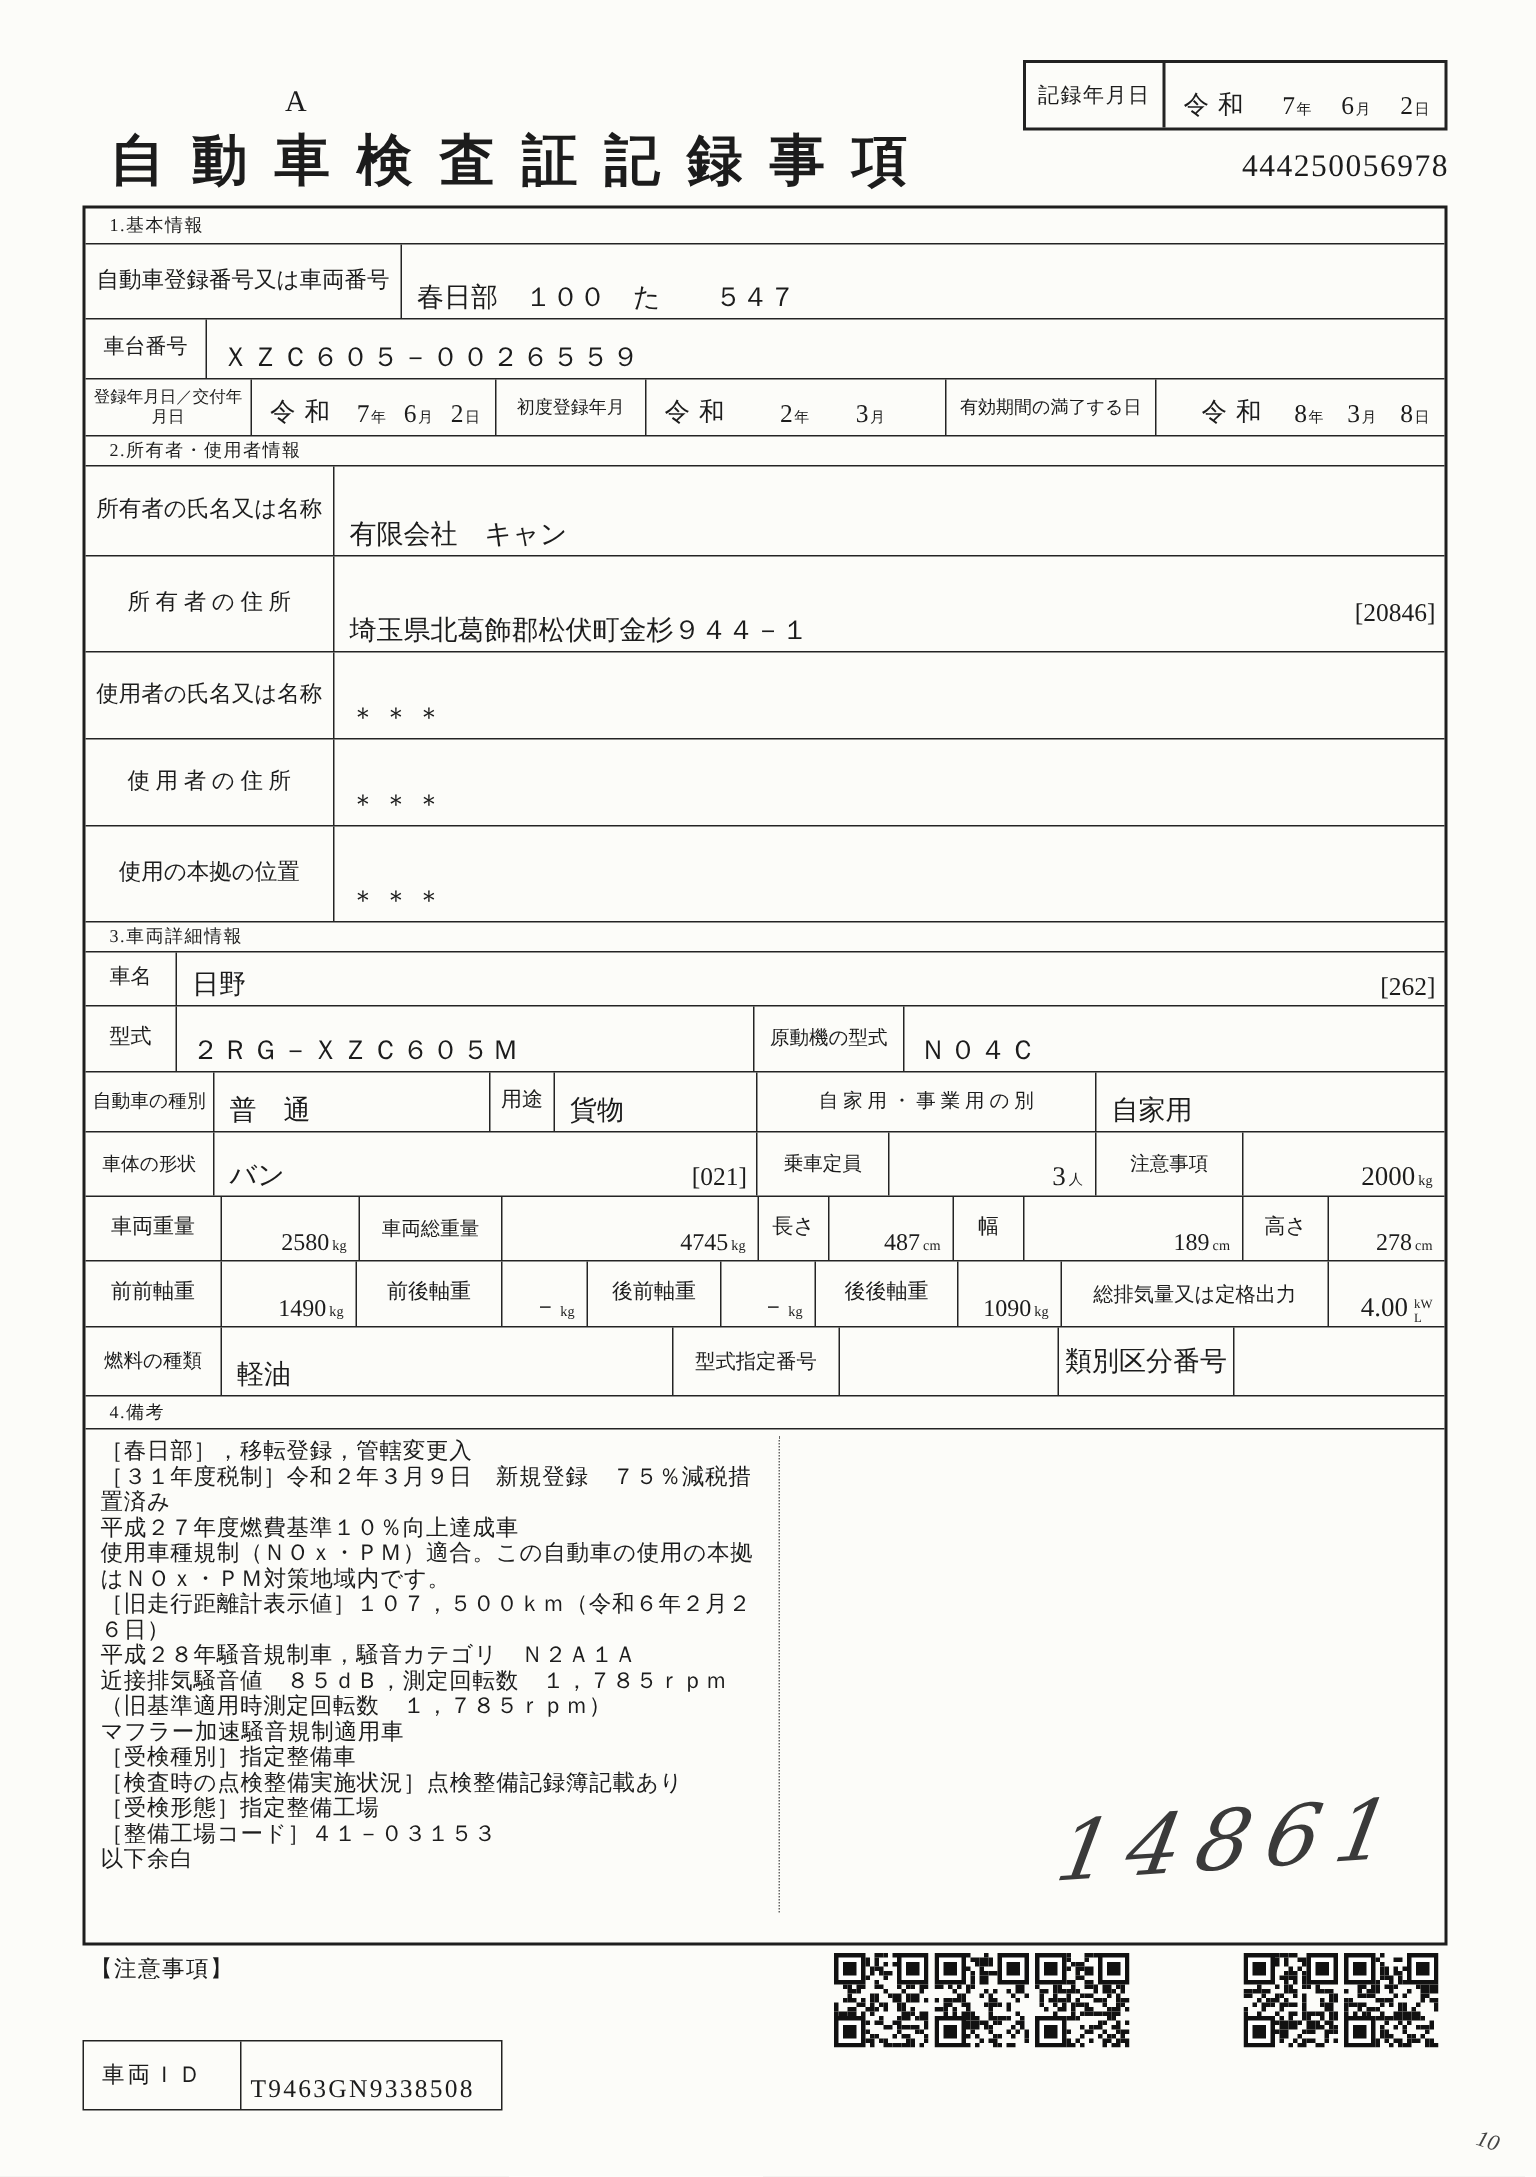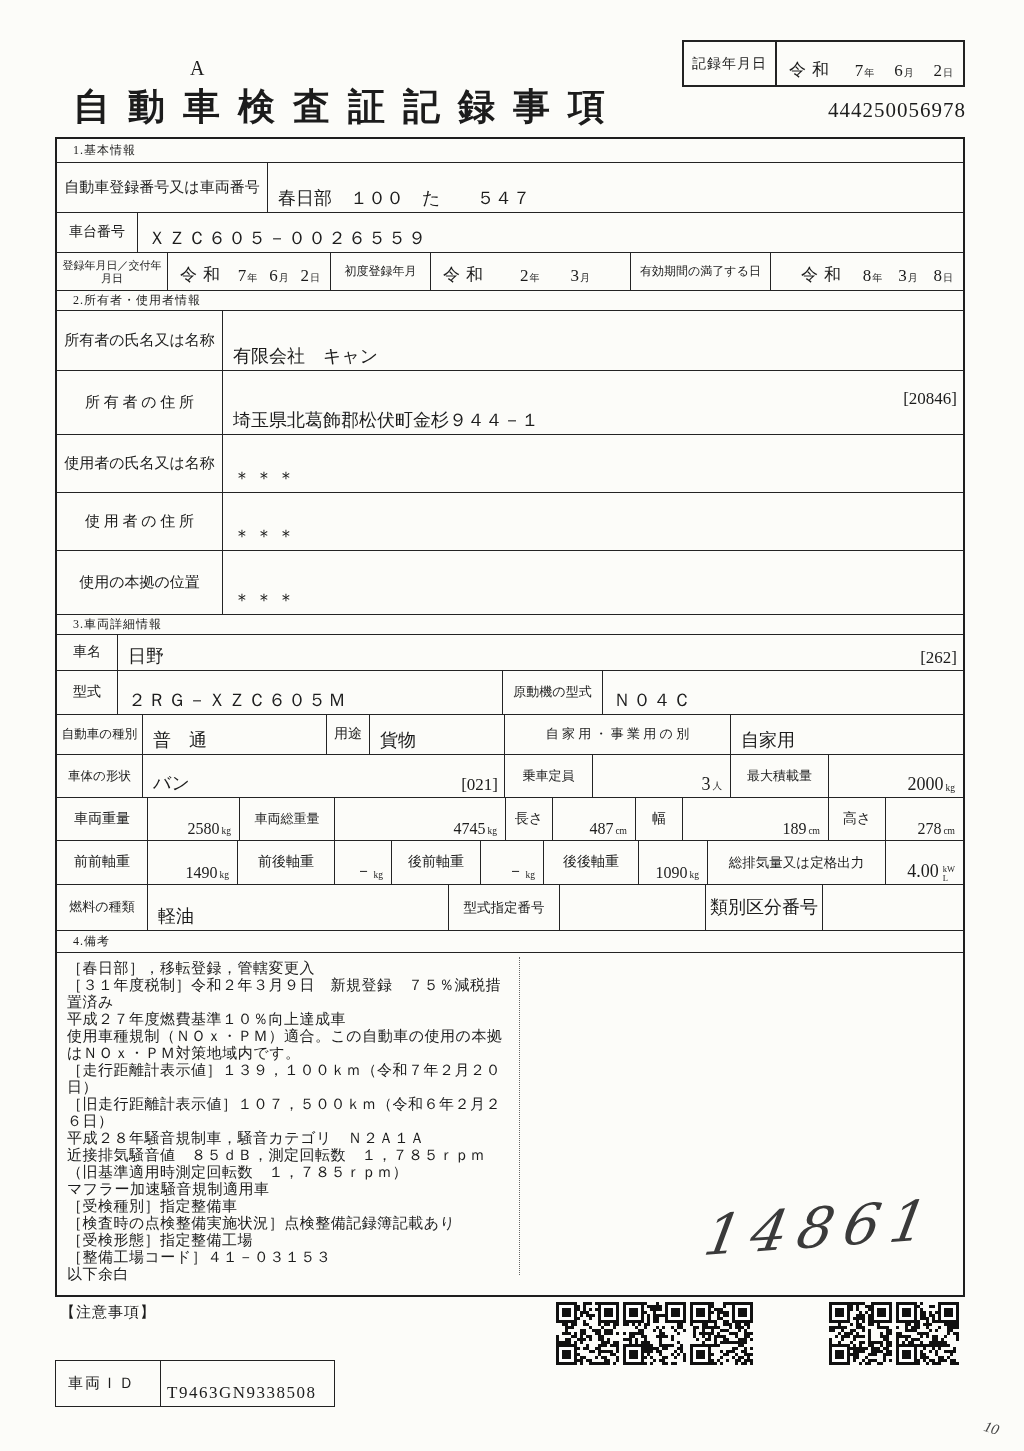--- a/index.html
+++ b/index.html
@@ -159,21 +159,21 @@
 
     <div class="t-row" style="height:60px">
       <div class="c lbl" style="width:165px;font-size:15px">所有者の氏名又は名称</div>
       <div class="c val" style="flex:1">有限会社　キャン</div>
     </div>
 
     <div class="t-row" style="height:64px">
       <div class="c lbl" style="width:165px;font-size:15px">所 有 者 の 住 所</div>
       <div class="c val" style="flex:1">
         <span>埼玉県北葛飾郡松伏町金杉９４４－１</span>
-        <span class="code-tag" style="position:absolute;right:6px;top:18px">[20846]</span>
+        <span class="code-tag" style="position:absolute;right:6px;top:28px">[20846]</span>
       </div>
     </div>
 
     <div class="t-row" style="height:58px">
       <div class="c lbl" style="width:165px;font-size:15px">使用者の氏名又は名称</div>
       <div class="c val" style="flex:1;letter-spacing:4px">＊＊＊</div>
     </div>
 
     <div class="t-row" style="height:58px">
       <div class="c lbl" style="width:165px;font-size:15px">使 用 者 の 住 所</div>
@@ -215,21 +215,21 @@
       <div class="c lbl" style="width:85px;font-size:12.5px">車体の形状</div>
       <div class="c val" style="width:362px;justify-content:space-between">
         <span>バン</span>
         <span class="code-tag">[021]</span>
       </div>
       <div class="c lbl" style="width:88px;font-size:13px">乗車定員</div>
       <div class="c val right" style="width:138px">
         <span>3</span>
           <span class="unit">人</span>
       </div>
-      <div class="c lbl" style="width:98px;font-size:13px">最大積載量</div>
+      <div class="c lbl" style="width:98px;font-size:13px">注意事項</div>
       <div class="c val right" style="flex:1">
         <span>2000</span>
           <span class="unit">kg</span>
       </div>
     </div>
 
     <div class="t-row" style="height:43px">
       <div class="c lbl" style="width:90px">車両重量</div>
       <div class="c val right" style="width:92px;font-size:16px">
         <span>2580</span>
@@ -299,21 +299,20 @@
 
     <div class="t-row sec-head" style="height:22px">4.備考</div>
 
     <div class="t-row remarks-cell">
       <div class="remarks-divider"></div>
       <div class="remarks-text">
         <div>［春日部］，移転登録，管轄変更入</div>
         <div>［３１年度税制］令和２年３月９日　新規登録　７５％減税措置済み</div>
         <div>平成２７年度燃費基準１０％向上達成車</div>
         <div>使用車種規制（ＮＯｘ・ＰＭ）適合。この自動車の使用の本拠はＮＯｘ・ＰＭ対策地域内です。</div>
-        <div>［走行距離計表示値］１３９，１００ｋｍ（令和７年２月２０日）</div>
         <div>［旧走行距離計表示値］１０７，５００ｋｍ（令和６年２月２６日）</div>
         <div>平成２８年騒音規制車，騒音カテゴリ　Ｎ２Ａ１Ａ</div>
         <div>近接排気騒音値　８５ｄＢ，測定回転数　１，７８５ｒｐｍ</div>
         <div>（旧基準適用時測定回転数　１，７８５ｒｐｍ）</div>
         <div>マフラー加速騒音規制適用車</div>
         <div>［受検種別］指定整備車</div>
         <div>［検査時の点検整備実施状況］点検整備記録簿記載あり</div>
         <div>［受検形態］指定整備工場</div>
         <div>［整備工場コード］４１－０３１５３</div>
         <div>以下余白</div>

